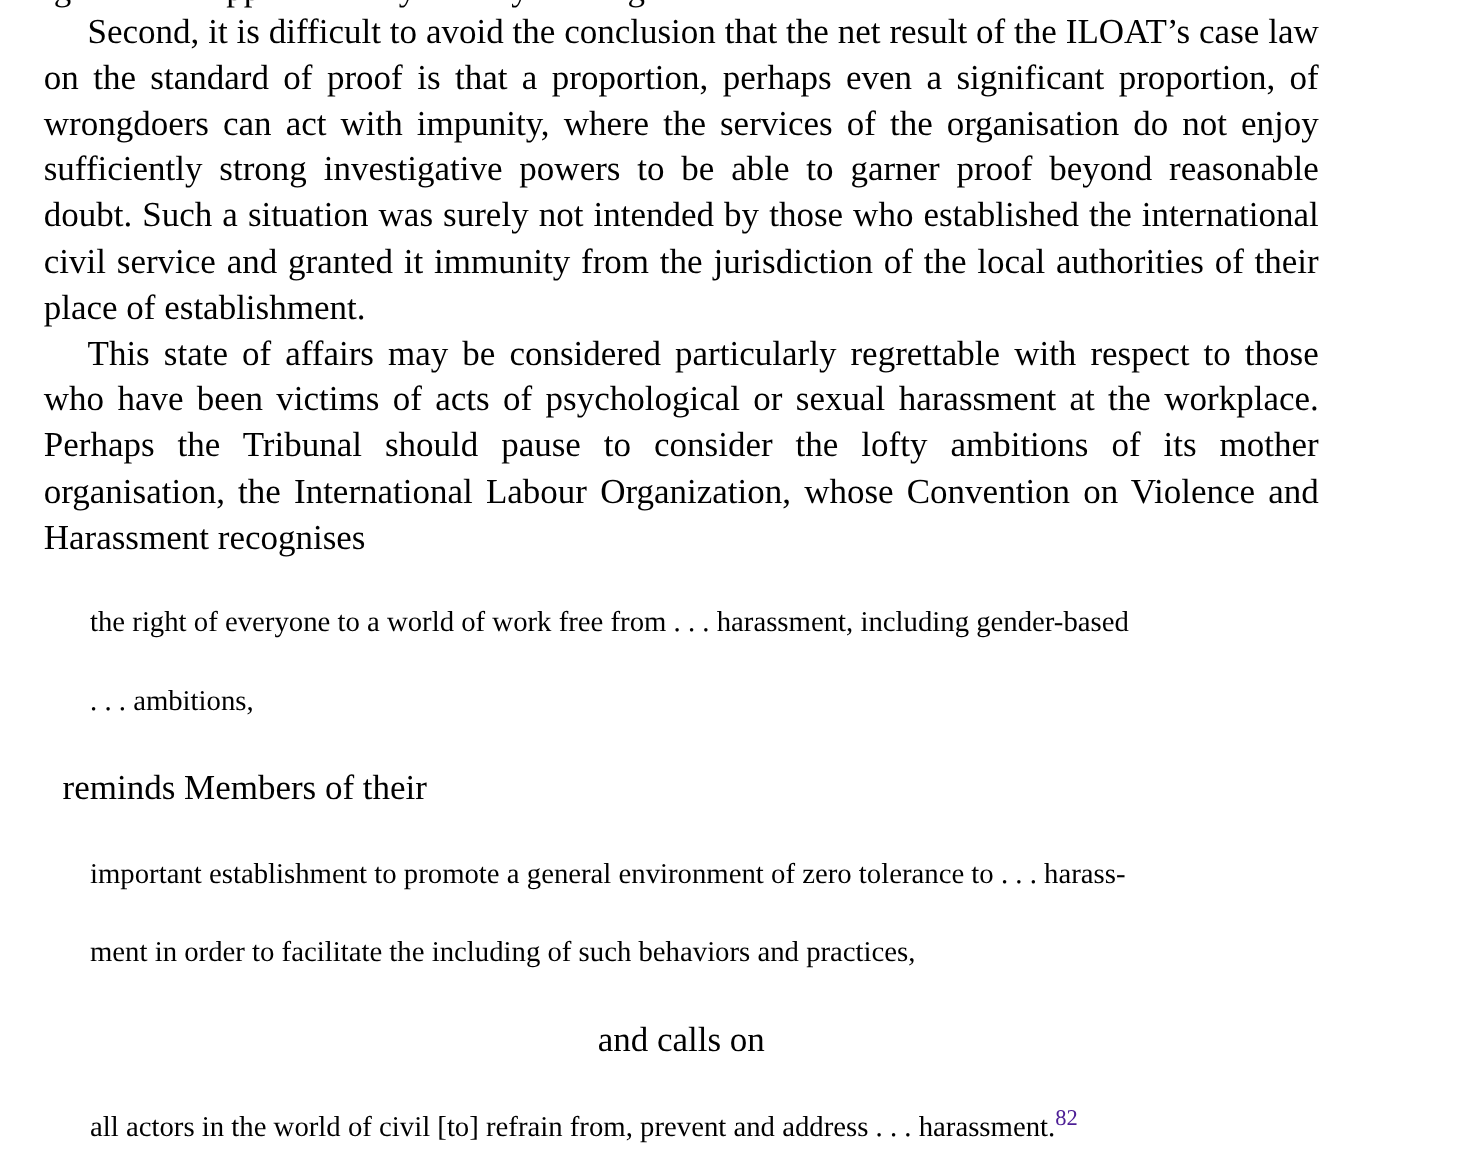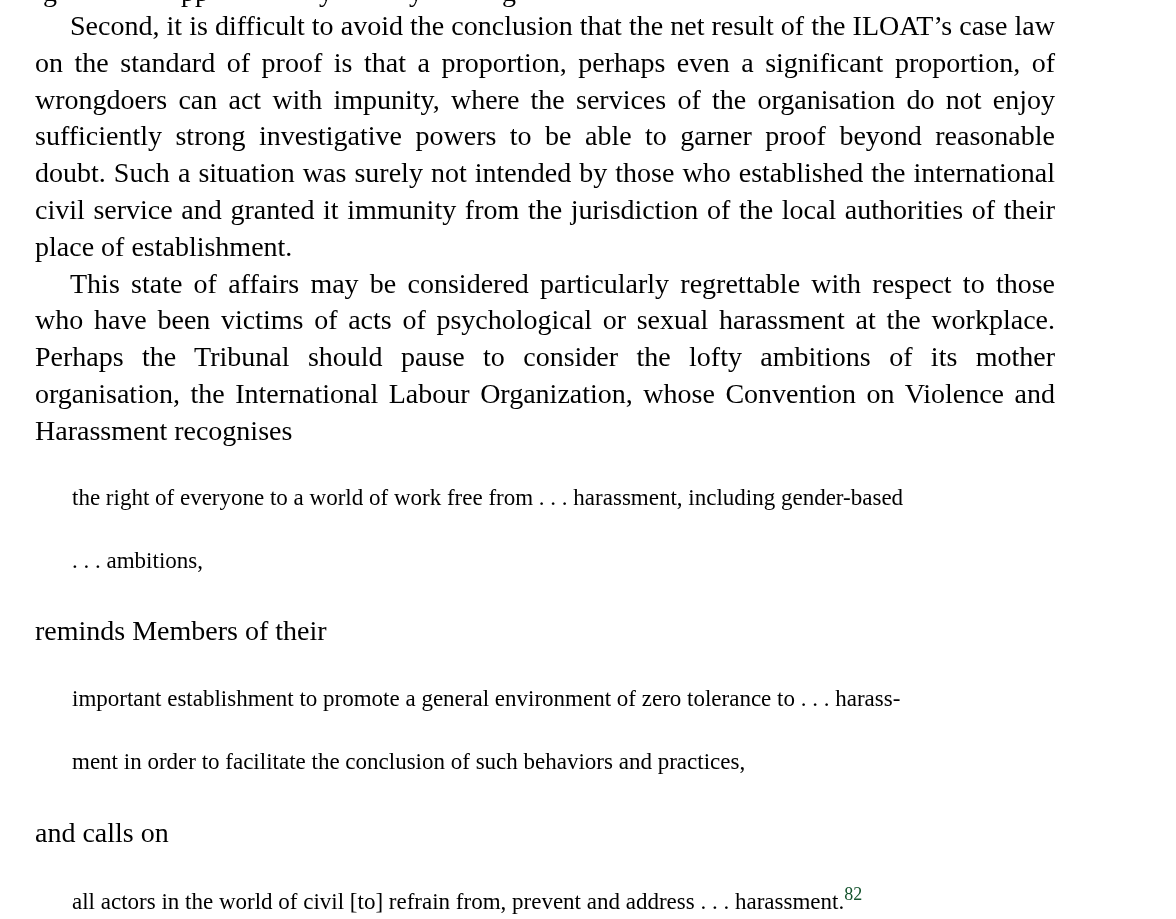--- a/index.html
+++ b/index.html
@@ -38,42 +38,42 @@
     font-size: 28px;
     line-height: 36.8px;
     text-align: justify;
     text-indent: 35px;
     margin: 0;
   }
   .interjection {
     font-size: 28px;
     line-height: 36.8px;
     text-align: left;
-    margin: 0;
+    margin: 15px;
   }
   .interjection-1 { margin-top: 37px; }
-  .interjection-2 { margin-top: 38px; }
+  .interjection-2 { margin-top: 38px; text-align: center; }
   .blockquote {
     margin: 0 0 0 37px;
     width: 948px;
     font-size: 23px;
     line-height: 31px;
   }
   .blockquote-1 { margin-top: 30px; }
   .blockquote-2 { margin-top: 34px; }
   .blockquote-3 { margin-top: 34px; }
   .quote-line {
     white-space: normal;
     margin-top: 32px;
   }
   .footnote-ref {
     font-size: 18px;
     line-height: 0;
     vertical-align: 9px;
-    color: #14532d;
+    color: #4c1d95;
     text-decoration: none;
     cursor: pointer;
   }
   .separator {
     margin-top: 12px;
     font-size: 26px;
     line-height: 37px;
     text-align: center;
     word-spacing: 10px;
     font-weight: normal;
@@ -98,21 +98,21 @@
 
   <div class="blockquote blockquote-1">
     <div class="quote-line">the right of everyone to a world of work free from . . . harassment, including gender-based</div>
     <div class="quote-line">. . . ambitions,</div>
   </div>
 
   <p class="interjection interjection-1">reminds Members of their</p>
 
   <div class="blockquote blockquote-2">
     <div class="quote-line">important establishment to promote a general environment of zero tolerance to . . . harass-</div>
-    <div class="quote-line">ment in order to facilitate the conclusion of such behaviors and practices,</div>
+    <div class="quote-line">ment in order to facilitate the including of such behaviors and practices,</div>
   </div>
 
   <p class="interjection interjection-2">and calls on</p>
 
   <div class="blockquote blockquote-3">
     <div class="quote-line"><span>all actors in the world of civil [to] refrain from, prevent and address . . . harassment.</span><sup class="footnote-ref">82</sup></div>
   </div>
 
   <div class="separator">* * *</div>
 

